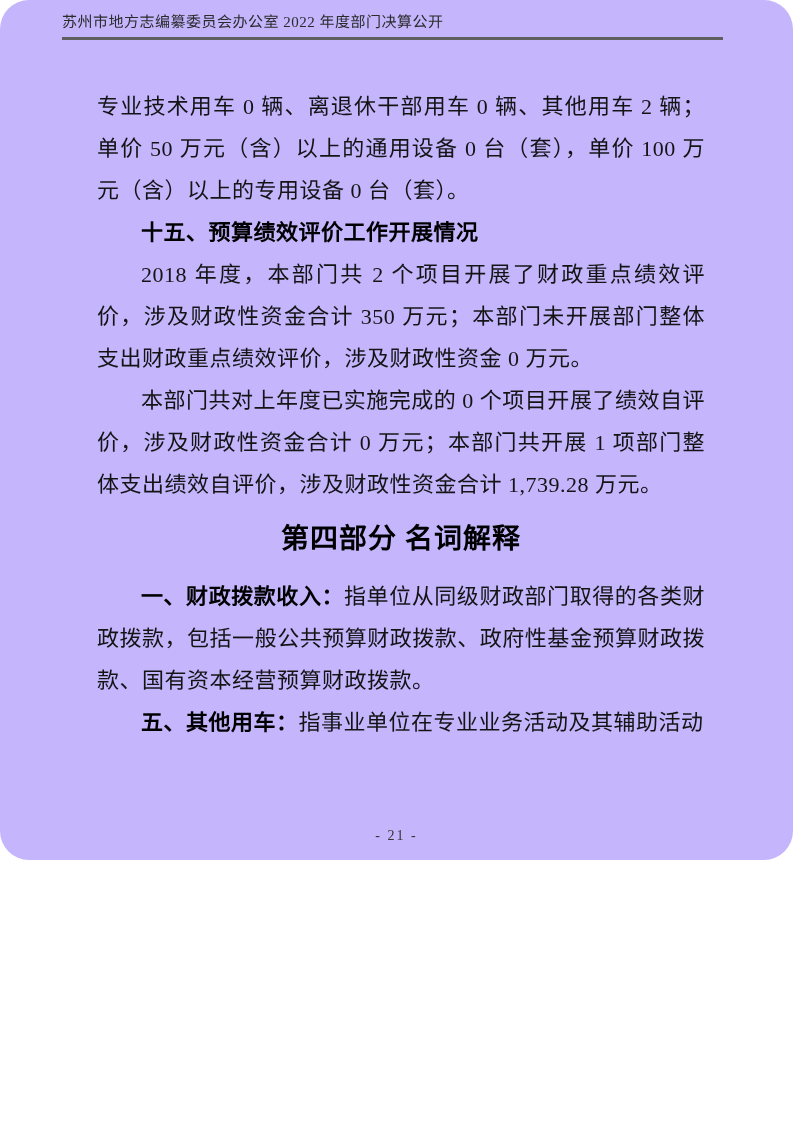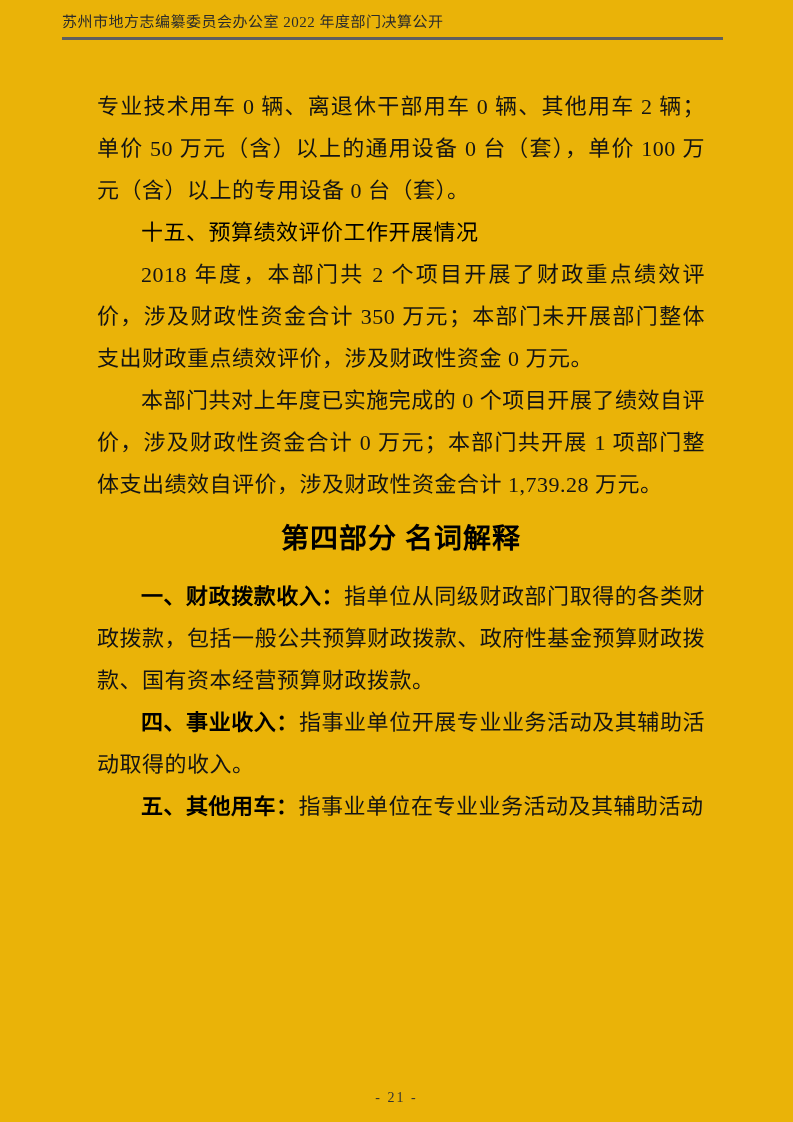--- a/index.html
+++ b/index.html
@@ -3,25 +3,26 @@
 <meta charset="utf-8">
 <style>
   html, body {
     margin: 0;
     padding: 0;
     background: #ffffff;
   }
   .page {
     position: relative;
     width: 793px;
-    height: 1122px;
-    background: #eab308;
+    height: 860px;
+    background: #c4b5fd;
     overflow: hidden;
     font-family: "Liberation Serif", "DejaVu Serif", serif;
     color: #141414;
+    border-radius: 29px;
   }
   
   .page-header {
     position: absolute;
     top: 12px;
     left: 62px;
     width: 661px;
     padding-bottom: 5px;
     border-bottom: 3px solid #5f5f5f;
   }
@@ -47,21 +48,21 @@
     text-indent: 2em;
     letter-spacing: 0.5px;
   }
   .para.no-indent {
     text-indent: 0;
   }
   .section-heading {
     margin: 0;
     font-size: 22px;
     line-height: 42px;
-    font-weight: normal;
+    font-weight: bold;
     text-indent: 2em;
     color: #000000;
     letter-spacing: 0.5px;
   }
   .term-label {
     font-weight: bold;
     color: #000000;
   }
   .part-title {
     margin: 10px 0 14px 0;
@@ -104,21 +105,20 @@
     <p class="para">2018 年度，本部门共 2 个项目开展了财政重点绩效评价，涉及财政性资金合计 350 万元；本部门未开展部门整体支出财政重点绩效评价，涉及财政性资金 0 万元。</p>
 
     <p class="para">本部门共对上年度已实施完成的 0 个项目开展了绩效自评价，涉及财政性资金合计 0 万元；本部门共开展 1 项部门整体支出绩效自评价，涉及财政性资金合计 1,739.28 万元。</p>
 
     <h2 class="part-title">第四部分 名词解释</h2>
 
     <p class="para"><span class="term-label">一、财政拨款收入：</span><span>指单位从同级财政部门取得的各类财政拨款，包括一般公共预算财政拨款、政府性基金预算财政拨款、国有资本经营预算财政拨款。</span></p>
 
 
 
-    <p class="para"><span class="term-label">四、事业收入：</span><span>指事业单位开展专业业务活动及其辅助活动取得的收入。</span></p>
 
     <p class="para"><span class="term-label">五、其他用车：</span><span>指事业单位在专业业务活动及其辅助活动</span></p>
 
   </div>
 
   <div class="page-footer">
     <span class="page-number">- 21 -</span>
   </div>
 
 </div>

